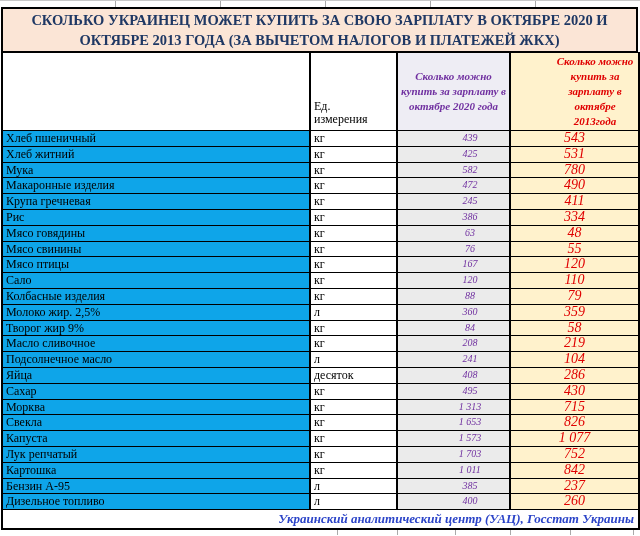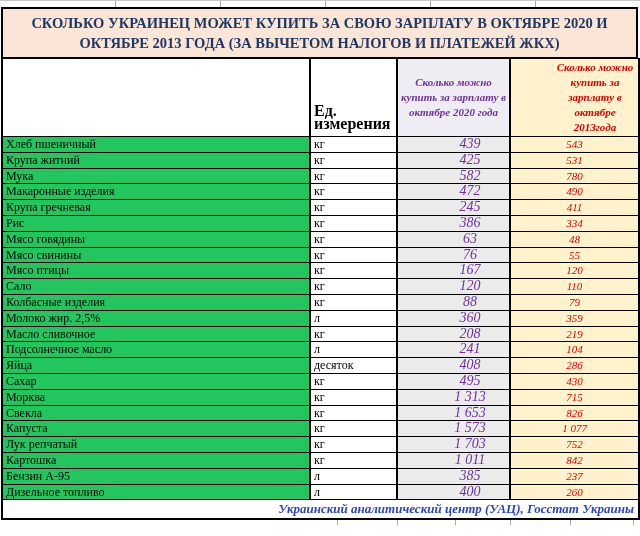--- a/index.html
+++ b/index.html
@@ -9,21 +9,21 @@
     position:relative;overflow:hidden;
   }
   .strip{position:relative;width:640px;background:#ffffff;}
   .strip-top{height:6px;border-top:1px solid #c8c8c8;}
   .strip-bottom{height:5px;}
   .stub{position:absolute;top:0;bottom:0;width:1px;background:#aaaaaa;}
 
   .frame{margin-left:1px;width:637px;box-sizing:border-box;}
 
   .title{
-    box-sizing:border-box;width:637px;height:52px;
+    box-sizing:border-box;width:637px;height:46px;
     background:var(--title-bg,#FBE5D6);color:var(--title-text,#1F3864);
     border:2px solid #000;
     display:flex;align-items:center;justify-content:center;text-align:center;
     font-weight:bold;font-size:14.5px;line-height:20px;
     padding:2px 6px;
   }
 
   table{
     border-collapse:collapse;table-layout:fixed;
     width:637px;margin-left:1px;margin-top:-1px;
@@ -37,46 +37,46 @@
   th,td{
     border:1px solid #000;
     border-left-width:2px;border-right-width:2px;
     overflow:hidden;
   }
   thead th{
     height:53px;font-size:11px;font-weight:bold;
     padding:1px 2px;box-sizing:border-box;background:#fff;
   }
   .th-unit{
-    font-weight:bold;font-size:16px;text-align:left;vertical-align:bottom;
+    font-weight:normal;font-size:12px;text-align:left;vertical-align:bottom;
     padding:0 4px 3px 3px;
   }
   .th-unit span{display:inline-block;max-width:62px;line-height:13px;}
   .th-2020{
     background:var(--col2020-header-bg,#EEEDF4);color:var(--col2020-text,#7030A0);
     font-style:italic;text-align:center;vertical-align:middle;line-height:15px;
   }
   .th-2013{
     background:var(--col2013-bg,#FFF2CC);color:var(--col2013-text,#E00000);
     font-style:italic;text-align:center;vertical-align:middle;line-height:15px;padding-left:43px;
   }
 
   tbody td{
     height:14.8px;line-height:14.8px;font-size:12px;
     padding:0 3px;white-space:nowrap;
   }
-  td.td-item{text-align:left;background:#22c55e;}
+  td.td-item{text-align:left;background:#0ea5e9;}
   td.td-unit{text-align:left;background:#ffffff;}
   td.td-2020{
     text-align:center;background:var(--col2020-bg,#EBEBEB);
-    color:var(--col2020-text,#7030A0);font-style:italic;font-size:14px;padding-left:36px;
+    color:var(--col2020-text,#7030A0);font-style:italic;font-size:10px;padding-left:36px;
   }
   td.td-2013{
     text-align:center;background:var(--col2013-bg,#FFF2CC);
-    color:var(--col2013-text,#E00000);font-style:italic;font-size:11px;
+    color:var(--col2013-text,#E00000);font-style:italic;font-size:14px;
   }
 
   tfoot td.td-source{
     height:18px;line-height:18px;background:#ffffff;
     color:var(--footer-text,#2B44C8);
     font-weight:bold;font-style:italic;font-size:13px;
     text-align:right;padding:0 4px 0 3px;white-space:nowrap;
   }
 </style>
 </head>
@@ -110,21 +110,21 @@
     </tr>
   </thead>
   <tbody>
       <tr>
         <td class="td-item">Хлеб пшеничный</td>
         <td class="td-unit">кг</td>
         <td class="td-2020">439</td>
         <td class="td-2013">543</td>
       </tr>
       <tr>
-        <td class="td-item">Крупа житний</td>
+        <td class="td-item">Хлеб житний</td>
         <td class="td-unit">кг</td>
         <td class="td-2020">425</td>
         <td class="td-2013">531</td>
       </tr>
       <tr>
         <td class="td-item">Мука</td>
         <td class="td-unit">кг</td>
         <td class="td-2020">582</td>
         <td class="td-2013">780</td>
       </tr>
@@ -174,20 +174,26 @@
         <td class="td-item">Колбасные изделия</td>
         <td class="td-unit">кг</td>
         <td class="td-2020">88</td>
         <td class="td-2013">79</td>
       </tr>
       <tr>
         <td class="td-item">Молоко жир. 2,5%</td>
         <td class="td-unit">л</td>
         <td class="td-2020">360</td>
         <td class="td-2013">359</td>
+      </tr>
+      <tr>
+        <td class="td-item">Творог жир 9%</td>
+        <td class="td-unit">кг</td>
+        <td class="td-2020">84</td>
+        <td class="td-2013">58</td>
       </tr>
       <tr>
         <td class="td-item">Масло сливочное</td>
         <td class="td-unit">кг</td>
         <td class="td-2020">208</td>
         <td class="td-2013">219</td>
       </tr>
       <tr>
         <td class="td-item">Подсолнечное масло</td>
         <td class="td-unit">л</td>

